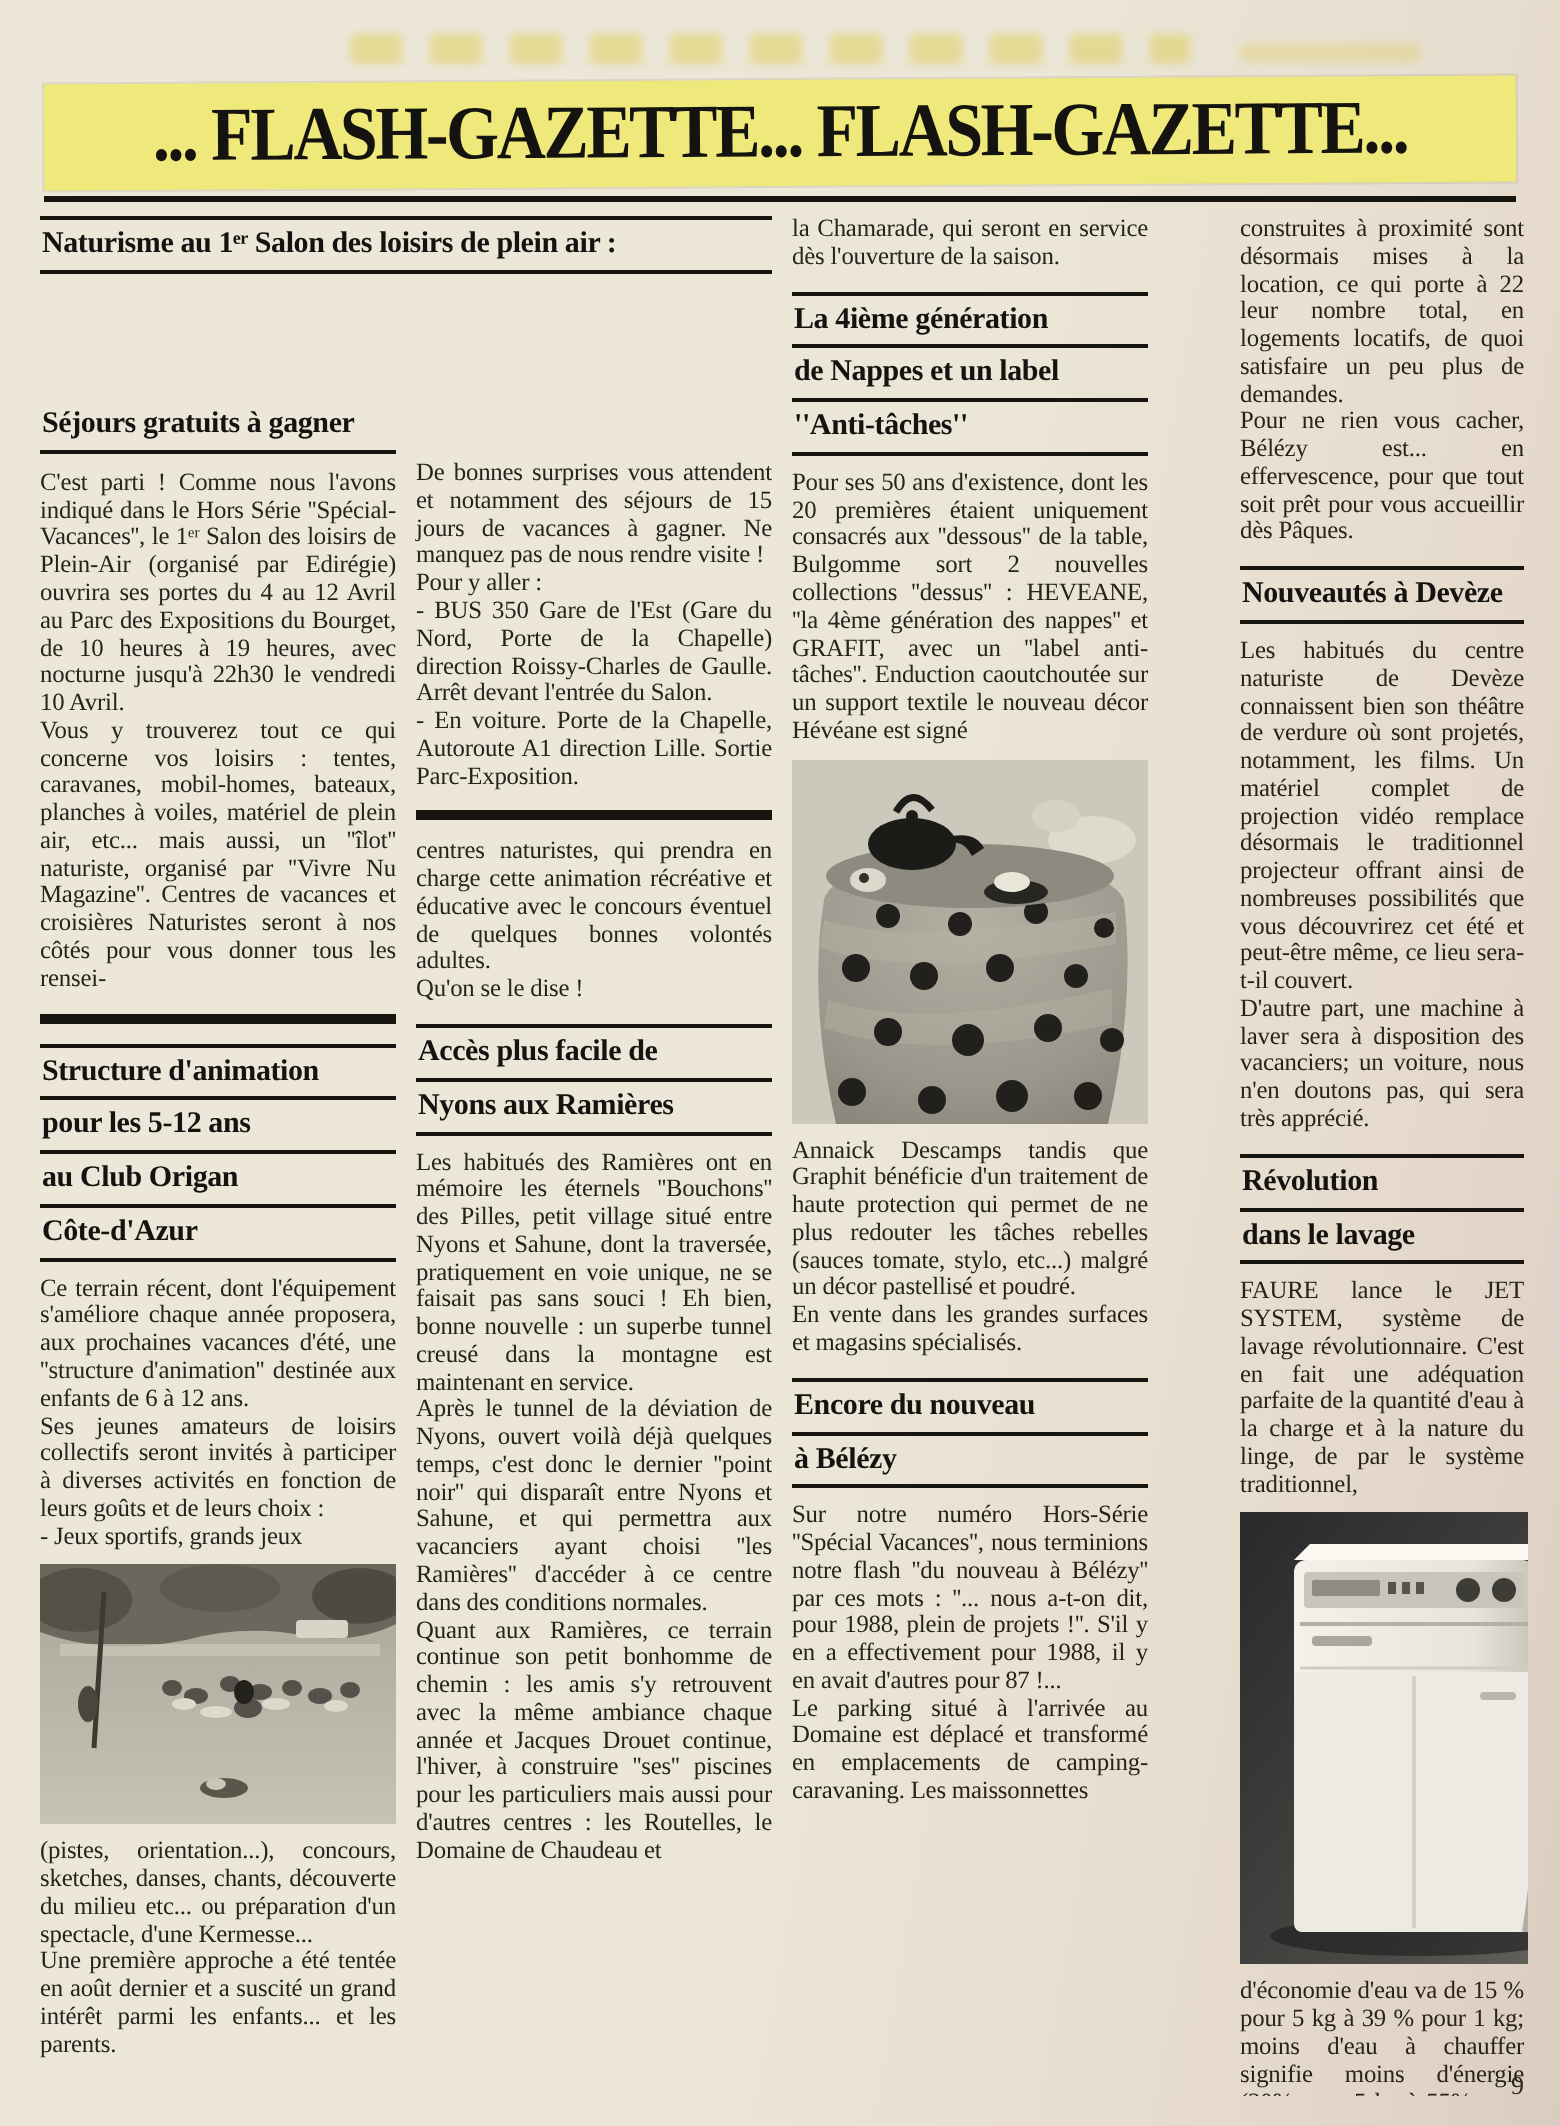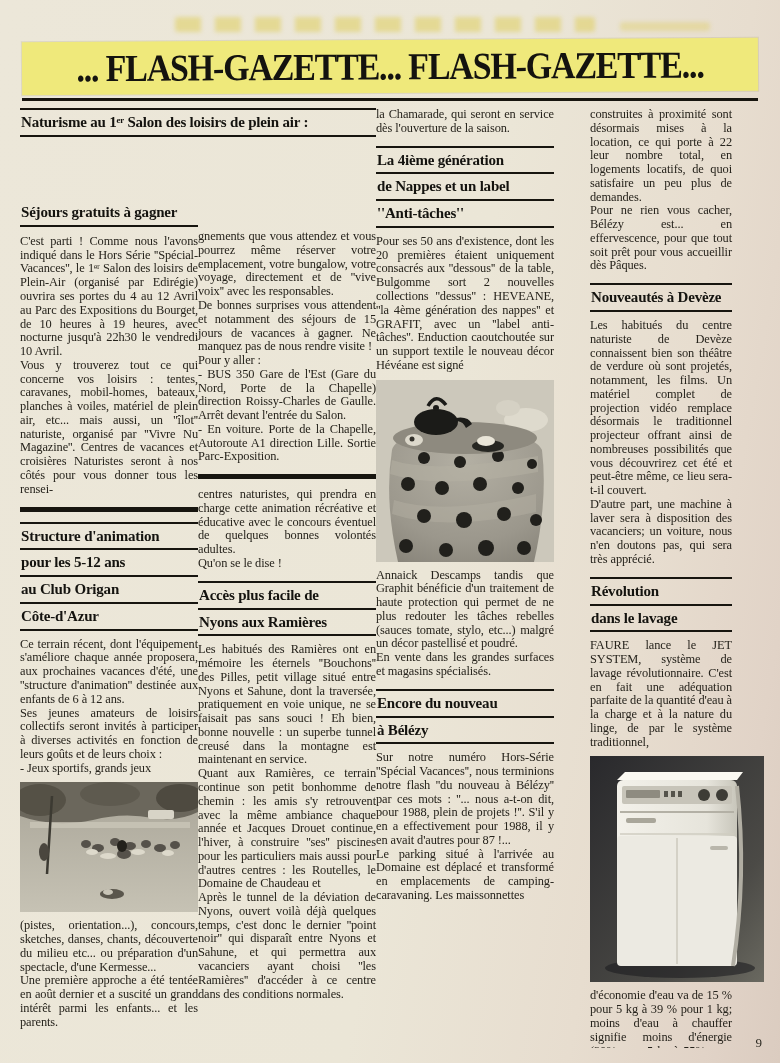--- a/index.html
+++ b/index.html
@@ -33,21 +33,21 @@
   }
   .banner-text{
     font-size:34px;font-weight:bold;letter-spacing:-1.2px;white-space:nowrap;
     color:#14130f;transform:scaleY(1.12);
   }
   .top-rule{
     position:absolute;left:22px;top:98px;width:736px;height:3px;background:#17150f;
   }
   .content{
     position:absolute;left:20px;top:108px;width:744px;height:940px;
-    display:grid;grid-template-columns:178px 178px 178px 178px;
+    display:grid;grid-template-columns:178px 178px 178px 178px;column-gap:10px;
     grid-auto-rows:min-content;overflow:hidden;
   }
   .span-head{grid-column:1/3;grid-row:1;}
   .colmn1{grid-column:1;grid-row:2;}
   .colmn2{grid-column:2;grid-row:2;padding-top:30px;}
   .colmn3{grid-column:3;grid-row:1/3;}
   .colmn4{grid-column:4;grid-row:1/3;margin-left:36px;}
   p.body{
     margin:0;font-size:12.4px;line-height:1.11;text-align:justify;
     letter-spacing:-0.1px;color:#26231c;
@@ -139,37 +139,36 @@
         <ellipse cx="92" cy="112" rx="12" ry="5" fill="#5a564c"></ellipse>
         <ellipse cx="88" cy="110" rx="5" ry="3" fill="#c9c5b7"></ellipse>
       </svg>
 
       <p class="body">(pistes, orientation...), concours, sketches, danses, chants, découverte du milieu etc... ou préparation d'un spectacle, d'une Kermesse...</p>
       <p class="body">Une première approche a été tentée en août dernier et a suscité un grand intérêt parmi les enfants... et les parents.</p>
 
     </div>
 
     <div class="colmn2">
-      <p class="body">gnements que vous attendez et vous pourrez même réserver votre emplacement, votre bungalow, votre voyage, directement et de ''vive voix'' avec les responsables.</p>
       <p class="body">De bonnes surprises vous attendent et notamment des séjours de 15 jours de vacances à gagner. Ne manquez pas de nous rendre visite !</p>
       <p class="body">Pour y aller :</p>
       <p class="body">- BUS 350 Gare de l'Est (Gare du Nord, Porte de la Chapelle) direction Roissy-Charles de Gaulle. Arrêt devant l'entrée du Salon.</p>
       <p class="body">- En voiture. Porte de la Chapelle, Autoroute A1 direction Lille. Sortie Parc-Exposition.</p>
 
       <div class="bar"></div>
       <p class="body">centres naturistes, qui prendra en charge cette animation récréative et éducative avec le concours éventuel de quelques bonnes volontés adultes.</p>
       <p class="body">Qu'on se le dise !</p>
 
       <div class="hblock">
         <div class="hline">Accès plus facile de</div>
         <div class="hline">Nyons aux Ramières</div>
       </div>
       <p class="body">Les habitués des Ramières ont en mémoire les éternels ''Bouchons'' des Pilles, petit village situé entre Nyons et Sahune, dont la traversée, pratiquement en voie unique, ne se faisait pas sans souci ! Eh bien, bonne nouvelle : un superbe tunnel creusé dans la montagne est maintenant en service.</p>
+      <p class="body">Après le tunnel de la déviation de Nyons, ouvert voilà déjà quelques temps, c'est donc le dernier ''point noir'' qui disparaît entre Nyons et Sahune, et qui permettra aux vacanciers ayant choisi ''les Ramières'' d'accéder à ce centre dans des conditions normales.</p>
       <p class="body">Quant aux Ramières, ce terrain continue son petit bonhomme de chemin : les amis s'y retrouvent avec la même ambiance chaque année et Jacques Drouet continue, l'hiver, à construire ''ses'' piscines pour les particuliers mais aussi pour d'autres centres : les Routelles, le Domaine de Chaudeau et</p>
-      <p class="body">Après le tunnel de la déviation de Nyons, ouvert voilà déjà quelques temps, c'est donc le dernier ''point noir'' qui disparaît entre Nyons et Sahune, et qui permettra aux vacanciers ayant choisi ''les Ramières'' d'accéder à ce centre dans des conditions normales.</p>
     </div>
 
     <div class="colmn3">
       <p class="body">la Chamarade, qui seront en service dès l'ouverture de la saison.</p>
 
       <div class="hblock">
         <div class="hline">La 4ième génération</div>
         <div class="hline">de Nappes et un label</div>
         <div class="hline">''Anti-tâches''</div>
       </div>

